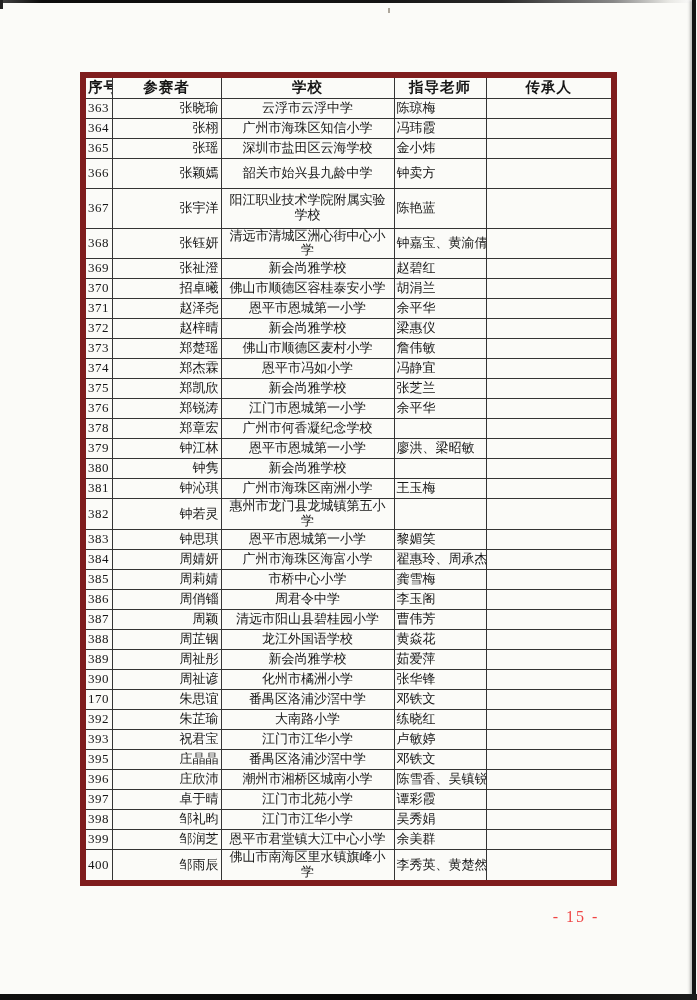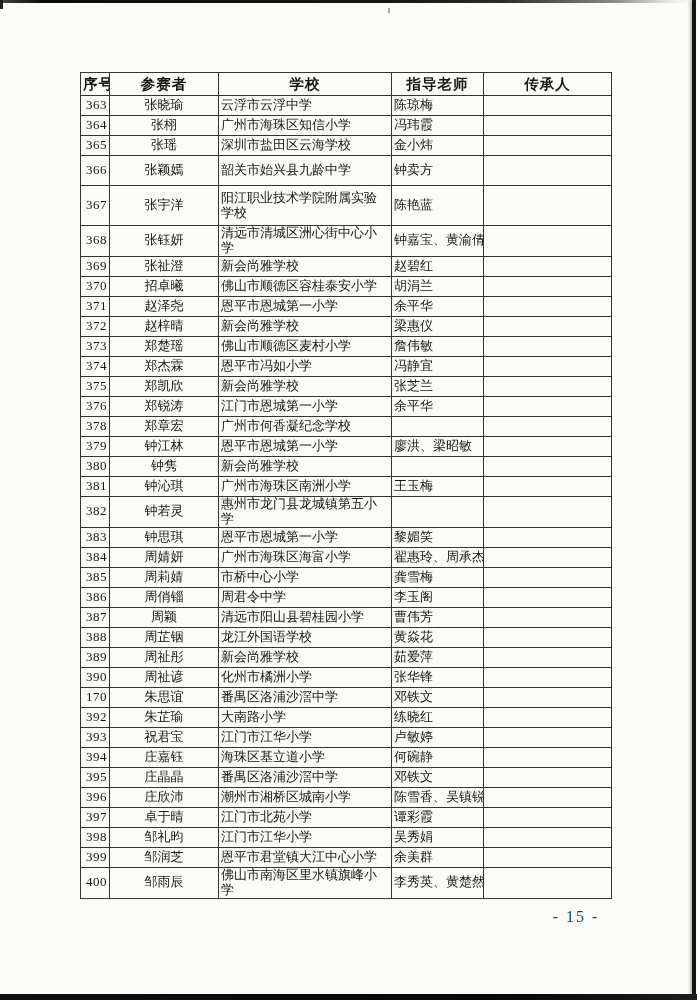--- a/index.html
+++ b/index.html
@@ -40,38 +40,38 @@
   table.results col.c-school{width:173px;}
   table.results col.c-teacher{width:92px;}
   table.results col.c-inheritor{width:128px;}
   table.results th,table.results td{
     border:1.5px solid #343434;
     padding:0 2px;
     font-size:13px;line-height:1.15;
     overflow:hidden;
     color:#161616;
   }
-  table.results{border:1px solid #7f1d1d;font-family:Liberation Serif, serif;}
+  table.results{border:6px solid #7f1d1d;font-family:Liberation Serif, serif;}
   table.results thead tr{height:23px;}
   table.results th{
     font-size:14.5px;font-weight:bold;text-align:center;
     letter-spacing:1px;white-space:nowrap;
   }
   table.results tbody tr{height:20px;}
   table.results tbody tr:nth-child(4){height:30px;}
   table.results tbody tr:nth-child(5){height:40px;margin-left:32px;}
-  td.cell-no{text-align:right;font-size:13px;letter-spacing:.5px;}
-  td.cell-participant{text-align:center;padding-left:4px;white-space:nowrap;}
-  td.cell-school{text-align:left;padding-left:4px;}
+  td.cell-no{text-align:left;font-size:13px;letter-spacing:.5px;}
+  td.cell-participant{text-align:right;padding-left:4px;white-space:nowrap;}
+  td.cell-school{text-align:center;padding-left:4px;}
   td.cell-teacher{text-align:left;padding-left:2px;white-space:nowrap;}
   td.cell-inheritor{}
   
   .page-number{
     position:absolute;left:536px;top:908px;width:80px;
-    text-align:center;font-size:16px;letter-spacing:2px;color:#0c4a6e;
+    text-align:center;font-size:16px;letter-spacing:2px;color:#ef4444;
     font-family:"Liberation Serif","DejaVu Serif",serif;
   }
 </style>
 </head>
 <body>
 
 <div class="edge-top"></div>
 <div class="edge-left-corner"></div>
 <div class="edge-right"></div>
 <div class="edge-bottom"></div>
@@ -299,27 +299,20 @@
         <td class="cell-inheritor"></td>
       </tr>
       <tr>
         <td class="cell-no">393</td>
         <td class="cell-participant">祝君宝</td>
         <td class="cell-school">江门市江华小学</td>
         <td class="cell-teacher">卢敏婷</td>
         <td class="cell-inheritor"></td>
       </tr>
       <tr>
-        <td class="cell-no">394</td>
-        <td class="cell-participant">庄嘉钰</td>
-        <td class="cell-school">海珠区基立道小学</td>
-        <td class="cell-teacher">何碗静</td>
-        <td class="cell-inheritor"></td>
-      </tr>
-      <tr>
         <td class="cell-no">395</td>
         <td class="cell-participant">庄晶晶</td>
         <td class="cell-school">番禺区洛浦沙滘中学</td>
         <td class="cell-teacher">邓铁文</td>
         <td class="cell-inheritor"></td>
       </tr>
       <tr>
         <td class="cell-no">396</td>
         <td class="cell-participant">庄欣沛</td>
         <td class="cell-school">潮州市湘桥区城南小学</td>

